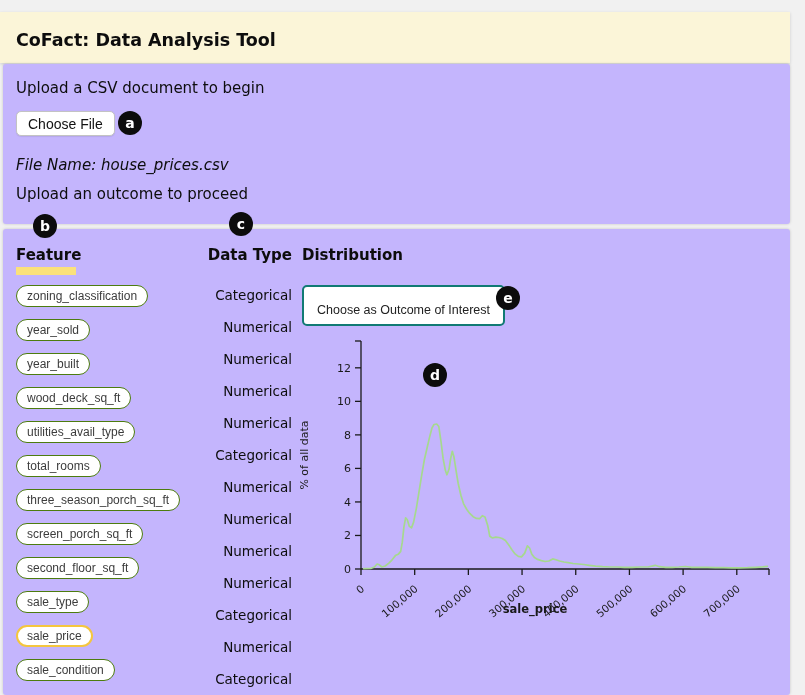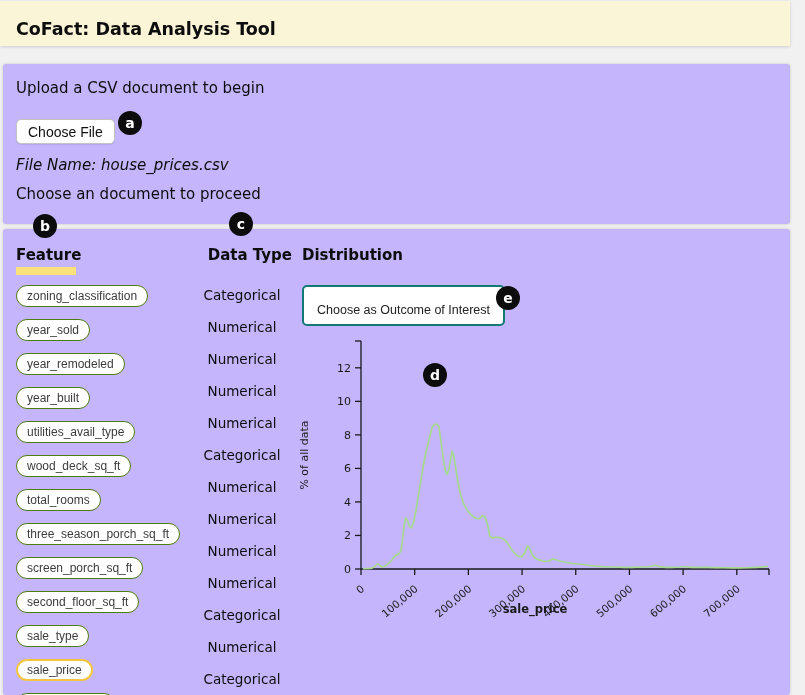--- a/index.html
+++ b/index.html
@@ -3,50 +3,50 @@
 <meta charset="utf-8">
 <style>
   html,body { margin:0; padding:0; }
   body {
     width:805px; height:695px; position:relative; overflow:hidden;
     background:#f1f1f1;
     font-family:"DejaVu Sans", sans-serif;
     color:#0d0d0d;
   }
   .header {
-    position:absolute; left:0; top:1px; width:790px; height:45px;
+    position:absolute; left:0; top:12px; width:790px; height:51px;
     background:#fbf5d8; box-shadow:0 1px 3px rgba(0,0,0,.15);
   }
   .header h1 { margin:0; padding-left:16px; line-height:57px; font-size:17.5px; font-weight:bold; }
   .card {
     position:absolute; left:3px; width:787px; background:#c4b5fd;
     border-radius:3px; box-shadow:0 0 3px rgba(0,0,0,.18);
   }
   #card1 { top:64px; height:160px; }
   #card2 { top:229px; height:466px; }
   .abs { position:absolute; }
   .prompt { font-size:15px; white-space:nowrap; }
   .file-btn {
     left:13px; top:47px; height:25px; padding:0 11px;
     background:#ffffff; border:1px solid #c3c3c3; border-radius:5px;
     font-family:"Liberation Sans", sans-serif; font-size:14px; color:#111;
-    cursor:pointer; box-shadow:0 0.5px 1px rgba(0,0,0,.08);margin-top:8px;
+    cursor:pointer; box-shadow:0 0.5px 1px rgba(0,0,0,.08);
   }
   .col-heading { font-size:15px; font-weight:bold; white-space:nowrap;text-align:right; }
   .underline-bar { left:13px; top:38px; width:60px; height:8px; background:#fbe17b; }
   .feature-list { left:13px; top:56px; }
   .pill {
     display:block; width:fit-content; height:16px; line-height:16px;
     margin-bottom:12px; padding:2px 10px;
     border:1px solid #4d7c0f; border-radius:11px;
     font-family:"Liberation Sans", sans-serif; font-size:12px; color:#3c3c3c;
     background:#fff; cursor:pointer; white-space:nowrap;
   }
   .pill.selected { border:2px solid #f4c63f; padding:1px 9px; border-radius:12px; }
-  .data-type-list { left:189px; top:50px; width:100px; text-align:center; }
+  .data-type-list { left:189px; top:50px; width:100px; text-align:right; }
   .dt { height:32px; line-height:32px; font-size:13.5px; white-space:nowrap; }
   .outcome-btn {
     left:299px; top:56px; height:41px; padding:16px 13px;
     background:#fff; border:2px solid #117a74; border-radius:5px;
     font-family:"Liberation Sans", sans-serif; font-size:12.5px; color:#222;
     cursor:pointer; white-space:nowrap;
   }
   .badge {
     position:absolute; width:24px; height:24px; border-radius:50%;
     background:#0c0c0c; color:#fff; text-align:center; line-height:24px;
@@ -60,33 +60,32 @@
 <body>
 
 <div class="header">
   <h1>CoFact: Data Analysis Tool</h1>
 </div>
 
 <div class="card" id="card1">
   <div class="abs prompt" style="left:13px;top:15px;">Upload a CSV document to begin</div>
   <button class="abs file-btn">Choose File</button>
   <div class="abs prompt" style="left:13px;top:92px;font-style:italic;">File Name: house_prices.csv</div>
-  <div class="abs prompt" style="left:13px;top:121px;">Choose an document to proceed</div>
+  <div class="abs prompt" style="left:13px;top:121px;">Upload an outcome to proceed</div>
 </div>
 
 <div class="card" id="card2">
   <div class="abs col-heading" style="left:13px;top:17px;">Feature</div>
   <div class="abs underline-bar"></div>
   <div class="abs feature-list">
       <div class="pill">zoning_classification</div>
       <div class="pill">year_sold</div>
-      <div class="pill">year_remodeled</div>
       <div class="pill">year_built</div>
+      <div class="pill">wood_deck_sq_ft</div>
       <div class="pill">utilities_avail_type</div>
-      <div class="pill">wood_deck_sq_ft</div>
       <div class="pill">total_rooms</div>
       <div class="pill">three_season_porch_sq_ft</div>
       <div class="pill">screen_porch_sq_ft</div>
       <div class="pill">second_floor_sq_ft</div>
       <div class="pill">sale_type</div>
       <div class="pill selected">sale_price</div>
       <div class="pill">sale_condition</div>
     </div>
 
   <div class="abs col-heading" style="left:189px;top:17px;width:100px;">Data Type</div>

